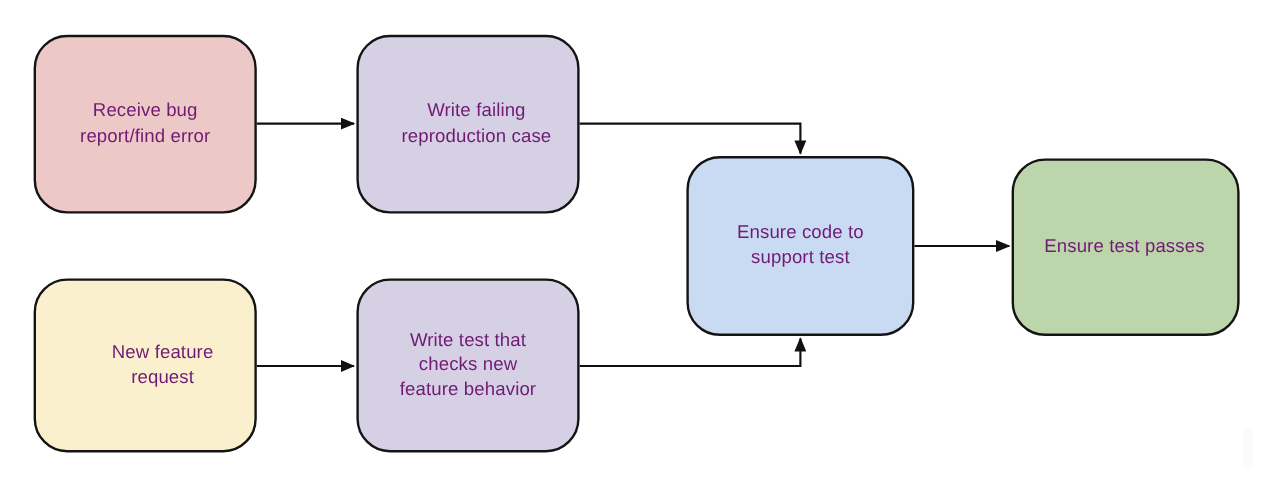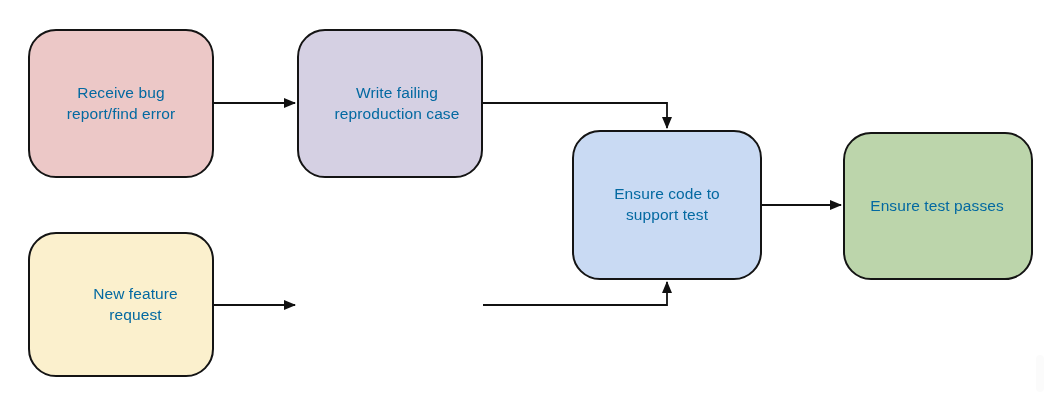--- a/index.html
+++ b/index.html
@@ -31,21 +31,21 @@
     display: flex;
     align-items: center;
     justify-content: center;
     text-align: center;
     padding: 8px 14px;
   }
   .node-label {
     white-space: pre-line;
     font-size: 15.5px;
     line-height: 1.33;
-    color: #0369a1;
+    color: #701a75;
     letter-spacing: 0.1px;
   }
   #node-0 { left: 28px;  top: 29px;  width: 186px; height: 149px; }
   #node-1 { left: 297px; top: 29px;  width: 186px; height: 149px; }
   #node-2 { left: 28px;  top: 232px; width: 186px; height: 145px; padding-left: 43px; }
   #node-3 { left: 297px; top: 232px; width: 186px; height: 145px; }
   #node-4 { left: 572px; top: 130px; width: 190px; height: 150px; }
   #node-5 { left: 843px; top: 132px; width: 190px; height: 148px; padding-left: 12px; }
   .artifact {
     position: absolute;
@@ -85,20 +85,25 @@
   <div class="node" id="node-1" style="background-color: rgb(213, 208, 227); padding-left: 28px;">
     <span class="node-label">Write failing
 reproduction case</span>
   </div>
 
   <div class="node" id="node-2" style="background-color: rgb(251, 240, 205);">
     <span class="node-label">New feature
 request</span>
   </div>
 
+  <div class="node" id="node-3" style="background-color: rgb(213, 208, 227);">
+    <span class="node-label">Write test that
+checks new
+feature behavior</span>
+  </div>
 
   <div class="node" id="node-4" style="background-color: rgb(201, 218, 243);">
     <span class="node-label">Ensure code to
 support test</span>
   </div>
 
   <div class="node" id="node-5" style="background-color: rgb(188, 213, 171);">
     <span class="node-label">Ensure test passes</span>
   </div>
 

